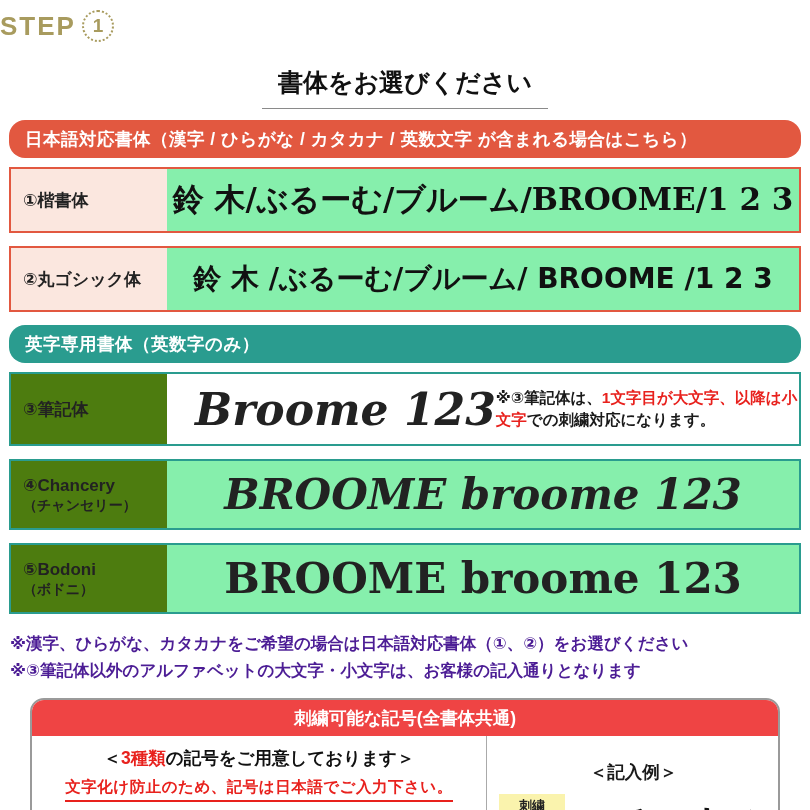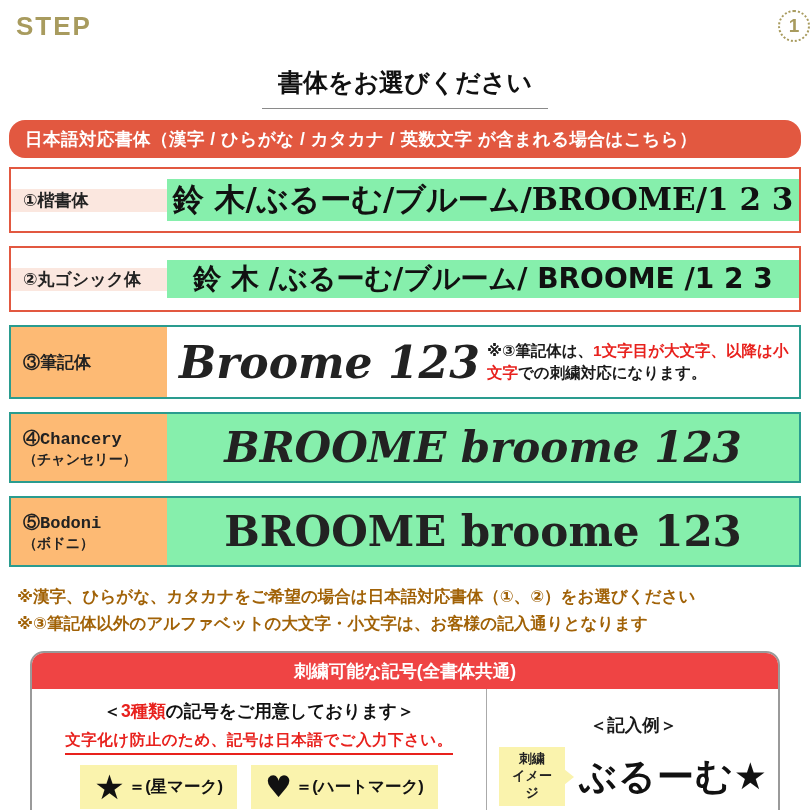--- a/index.html
+++ b/index.html
@@ -1,21 +1,21 @@
 <!DOCTYPE html>
 <html lang="ja"><head>
 <meta charset="utf-8">
 <style>
   * { margin:0; padding:0; box-sizing:border-box; }
   html,body { width:810px; height:810px; background:#fff; overflow:hidden;
     font-family:"Liberation Sans","DejaVu Sans",sans-serif; color:#1a1a1a; }
   .page { width:810px; height:810px; padding:6px 0 0 0; }
 
   
-  .step-row { text-align:center; height:40px; display:flex; align-items:center; justify-content:space-between; gap:6px;padding-left:16px; }
+  .step-row { text-align:center; height:40px; display:flex; align-items:center; justify-content:flex-start; gap:6px; }
   .step-word { color:#a89b5e; font-size:26px; font-weight:bold; letter-spacing:2px; }
   .step-circle { width:32px; height:32px; border:2px dotted #a89b5e; border-radius:50%;
     display:inline-flex; align-items:center; justify-content:center;
     color:#a89b5e; font-size:19px; font-weight:bold; }
   .title-row { text-align:center; margin-top:20px; }
   .page-title { display:inline-block; font-size:25px; font-weight:bold; color:#111;
     padding:0 16px 9px 16px; border-bottom:1px solid #8a8a8a; }
 
   
   .banner { margin:11px 9px 9px 9px; border-radius:16px; color:#fff; font-weight:bold;
@@ -23,38 +23,38 @@
   .banner.red  { background:#e25840; }
   .banner.teal { background:#2a9c8f; }
 
   
   .font-row { display:flex; align-items:stretch; margin:0 9px 13px 9px; background:#fff; }
   .font-row.red-border  { border:2px solid #e25840; }
   .font-row.teal-border { border:2px solid #2a9c8f; }
   .row-label { width:156px; flex:0 0 156px; display:flex; flex-direction:column;
     justify-content:center; padding-left:12px; font-size:17px; font-weight:bold; color:#222; }
   .row-label.pink { background:#fbe7df; }
-  .row-label.lteal { background:#fdba74;font-family:Liberation Mono, monospace; }
+  .row-label.lteal { background:#4d7c0f; }
   .row-label .sub { font-size:14px; font-weight:bold; margin-top:1px; }
   .row-sample { flex:1; display:flex; align-items:center; justify-content:center; background:#86efac; overflow:hidden; }
-  .h66 { height:66px;align-items:center; } .h74 { height:74px; } .h71 { height:71px; }
+  .h66 { height:66px; } .h74 { height:74px; } .h71 { height:71px; }
 
   .sample-kaisho { font-family:"DejaVu Serif","Liberation Serif",serif; font-size:31px; font-weight:bold; white-space:nowrap; color:#111; }
   .sample-maru   { font-family:"DejaVu Sans","Liberation Sans",sans-serif; font-size:28px; font-weight:bold; white-space:nowrap; color:#111; }
   .sample-script { font-family:"DejaVu Serif","Liberation Serif",serif; font-style:italic; font-size:44px; font-weight:bold; white-space:nowrap; color:#222; }
   .sample-chancery { font-family:"DejaVu Serif","Liberation Serif",serif; font-style:italic; font-size:42px; font-weight:bold; white-space:nowrap; color:#222; }
   .sample-bodoni { font-family:"DejaVu Serif","Liberation Serif",serif; font-size:42px; font-weight:bold; white-space:nowrap; color:#222; }
 
-  .row3-sample { flex:1; display:flex; align-items:center; justify-content:flex-start; padding-left:12px; }
+  .row3-sample { flex:1; display:flex; align-items:center; justify-content:flex-start; padding-left:28px; }
   .row3-note { width:312px; flex:0 0 312px; display:flex; flex-direction:column; justify-content:center;
     font-size:15.5px; font-weight:bold; line-height:1.45; padding-right:8px; }
   .red-text { color:#e8211d; }
 
   
-  .notes { margin:16px 10px 0 17px; font-size:16.5px; font-weight:600; color:#a16207; line-height:1.65; }
+  .notes { margin:16px 10px 0 10px; font-size:16.5px; font-weight:600; color:#4c1d95; line-height:1.65; }
 
   
   .sym-box { margin:14px 30px 0 30px; border:2px solid #9a9a9a; border-radius:14px; overflow:hidden; background:#fff; }
   .sym-head { background:#ef4444; color:#fff; text-align:center; font-size:17.5px; font-weight:bold; padding:6px 0; }
   .sym-body { display:flex; }
   .sym-left { flex:1; padding:10px 8px 12px 8px; text-align:center; }
   .sym-right { width:292px; flex:0 0 292px; border-left:1px solid #aaa; padding:8px 10px 10px 12px; }
   .sym-heading { font-size:17.5px; font-weight:bold; color:#111; }
   .sym-warning { display:inline-block; margin-top:7px; color:#e8211d; font-size:15.5px; font-weight:bold;
     border-bottom:2px solid #e8211d; padding-bottom:2px; letter-spacing:0.5px; }
@@ -99,20 +99,21 @@
 
   <div class="font-row red-border h66">
     <div class="row-label pink">
       <span>②丸ゴシック体</span>
     </div>
     <div class="row-sample">
       <span class="sample-maru">鈴 木 /ぶるーむ/ブルーム/ BROOME /1 2 3</span>
     </div>
   </div>
 
+  <div class="banner teal">英字専用書体（英数字のみ）</div>
 
   <div class="font-row teal-border h74">
     <div class="row-label lteal">
       <span>③筆記体</span>
     </div>
     <div class="row3-sample">
       <span class="sample-script">Broome 123</span>
     </div>
     <div class="row3-note">
       <span><span>※③筆記体は、</span><span class="red-text">1文字目が大文字、以降は小文字</span><span>での刺繍対応になります。</span></span>

